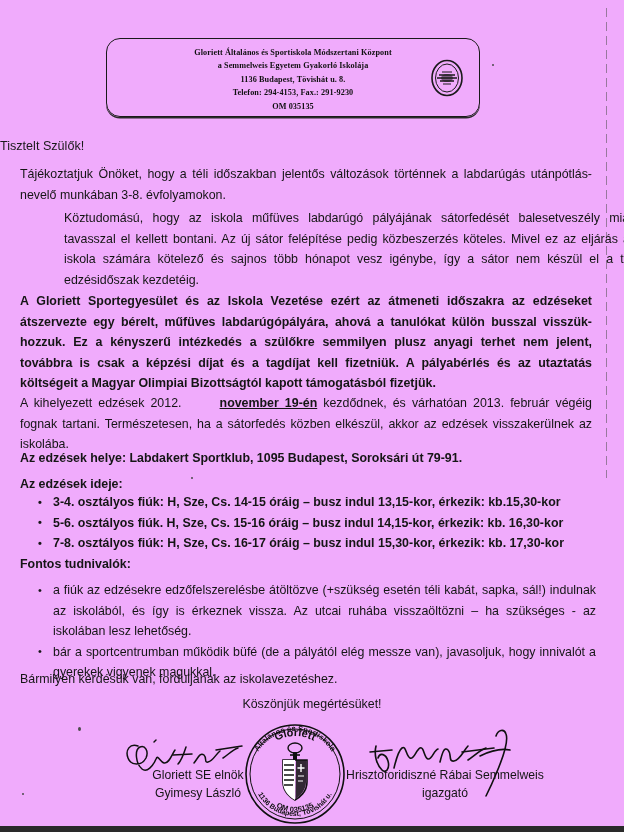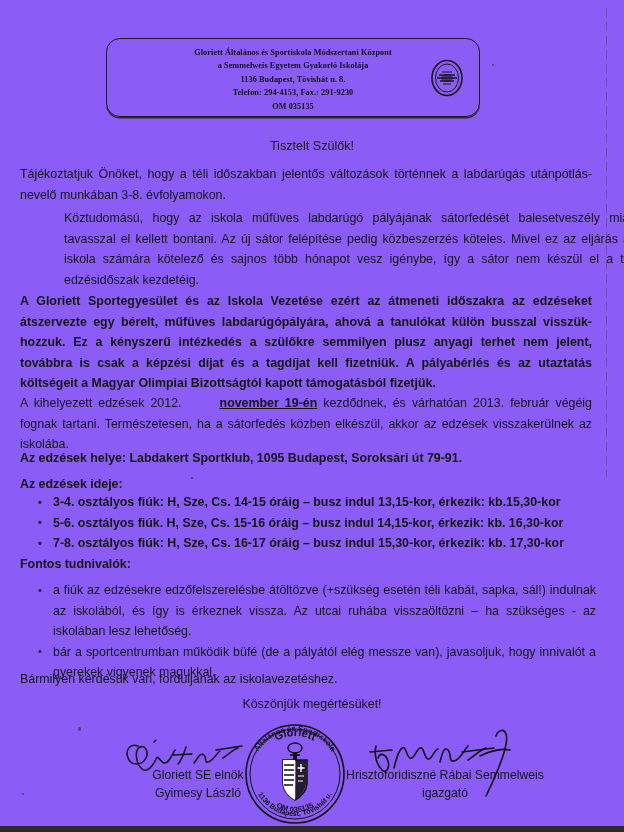--- a/index.html
+++ b/index.html
@@ -11,21 +11,21 @@
     width: 624px;
     height: 832px;
     position: relative;
     overflow: hidden;
     font-family: "Liberation Sans", sans-serif;
     color: #111111;
   }
   .page {
     position: absolute;
     inset: 0;
-    background: #8b5cf6;
+    background: #f0abfc;
   }
 
   
   .scan-line-right {
     position: absolute;
     left: 606px;
     top: 8px;
     width: 1px;
     height: 470px;
     background: repeating-linear-gradient(to bottom,
@@ -78,21 +78,21 @@
     width: 36px;
     height: 40px;
   }
 
   
   .salutation {
     position: absolute;
     left: 0;
     right: 0;
     top: 139px;
-    text-align: center;
+    text-align: left;
     font-size: 12.6px;
     color: #1a1a1a;
   }
   .para {
     position: absolute;
     left: 20px;
     width: 572px;
     font-size: 12.4px;
     line-height: 20.5px;
     text-align: justify;

